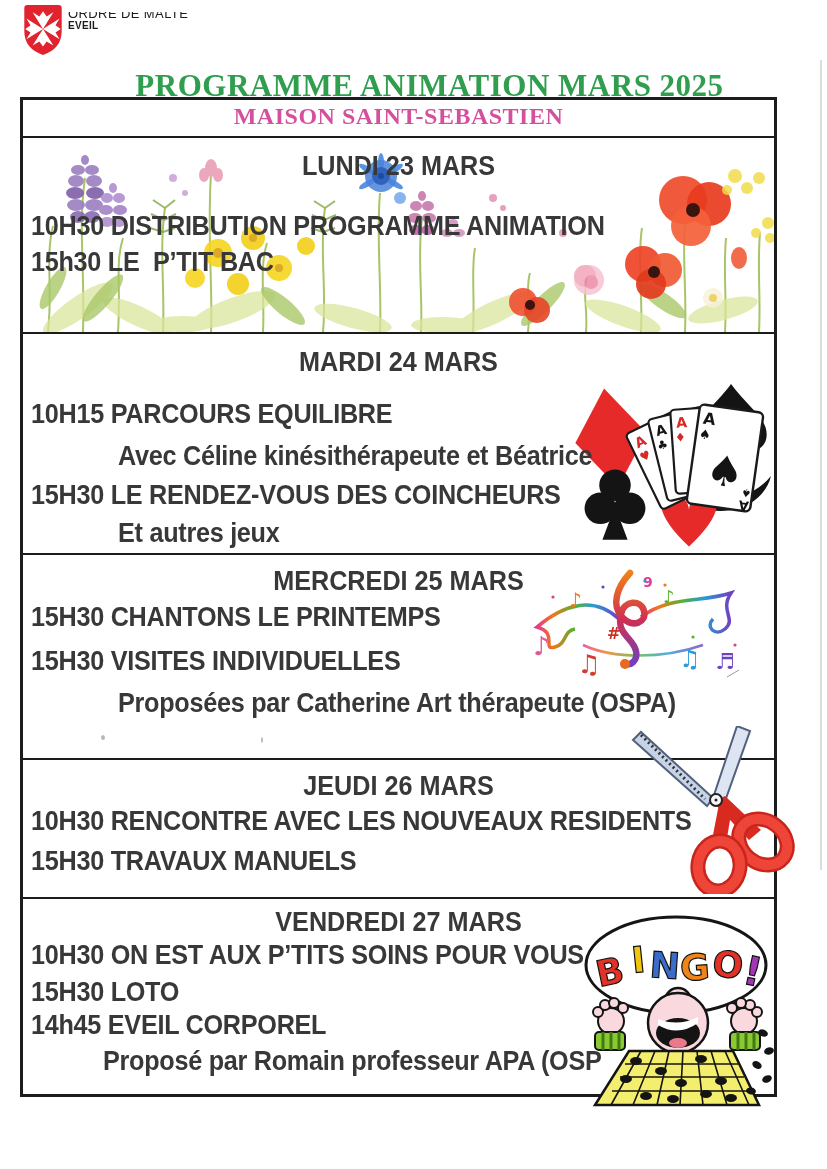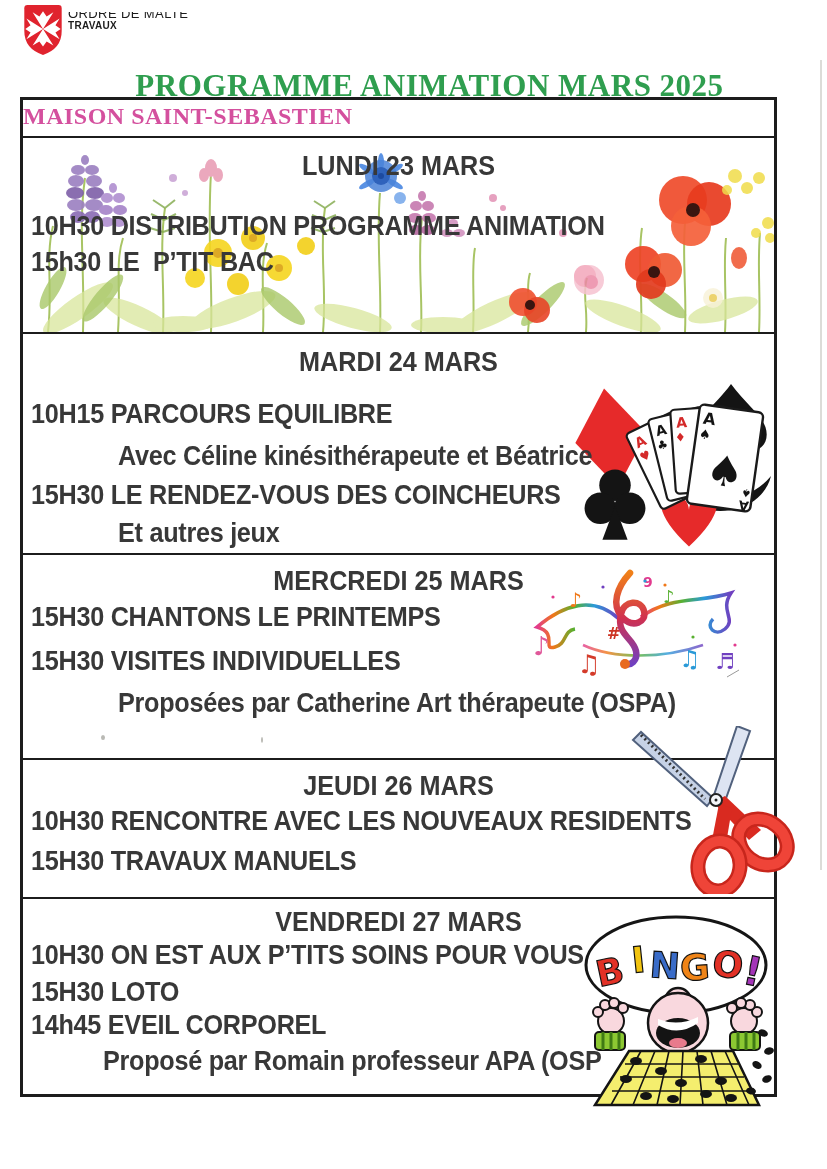--- a/index.html
+++ b/index.html
@@ -17,21 +17,21 @@
   
   .doc-title{position:absolute;left:0;top:52px;width:100%;text-align:center;margin:16px;
     font-family:"Liberation Serif",serif;font-weight:bold;font-size:31px;color:#2f9e4f;
     letter-spacing:.5px;}
   
   .table{position:absolute;left:20px;top:97px;width:757px;border:3px solid #1c1c1c;
     box-sizing:border-box;background:#fff;}
   .row{position:relative;background:#fff;}
   .row + .row{border-top:2px solid #1c1c1c;}
   .facility-row{height:36px;}
-  .facility{position:absolute;left:0;right:0;top:3px;text-align:left;margin:0;
+  .facility{position:absolute;left:0;right:0;top:3px;text-align:center;margin:0;
     font-family:"Liberation Serif",serif;font-weight:bold;font-size:24px;color:#d4509e;
     letter-spacing:.5px;}
   .day{position:absolute;left:0;right:0;margin:0;text-align:center;z-index:3;
     font-weight:bold;font-size:28px;color:#383838;transform:scaleX(.9);}
   .line{position:absolute;margin:0;z-index:3;font-weight:bold;font-size:28px;color:#383838;
     letter-spacing:-.3px;white-space:pre;transform:scaleX(.9);transform-origin:left top;}
   .art{position:absolute;z-index:2;}
   .art-flowers{left:0;top:0;width:100%;height:100%;z-index:1;}
   .art-cards{left:550px;top:42px;width:200px;height:172px;}
   .art-music{left:500px;top:12px;width:225px;height:115px;}
@@ -52,21 +52,21 @@
       <path d="M2 5 Q2 2 5 2 H35 Q38 2 38 5 V27 Q38 44 20 50 Q2 44 2 27 Z" fill="#e0232e"></path>
       <g fill="#ffffff" transform="translate(20,25)">
         <polygon points="0,0 -10,-16 -3.5,-12 0,-17 3.5,-12 10,-16"></polygon>
         <polygon points="0,0 -10,16 -3.5,12 0,17 3.5,12 10,16"></polygon>
         <polygon points="0,0 -16,-10 -12,-3.5 -17,0 -12,3.5 -16,10"></polygon>
         <polygon points="0,0 16,-10 12,-3.5 17,0 12,3.5 16,10"></polygon>
       </g>
     </svg>
     <div class="org-text">
       <div class="org-line1">ORDRE DE MALTE</div>
-      <div class="org-line2">TRAVAUX</div>
+      <div class="org-line2">EVEIL</div>
     </div>
   </div>
 
   <h1 class="doc-title">PROGRAMME ANIMATION MARS 2025</h1>
 
   <div class="table">
 
     <div class="row facility-row">
       <h2 class="facility">MAISON SAINT-SEBASTIEN</h2>
     </div>

